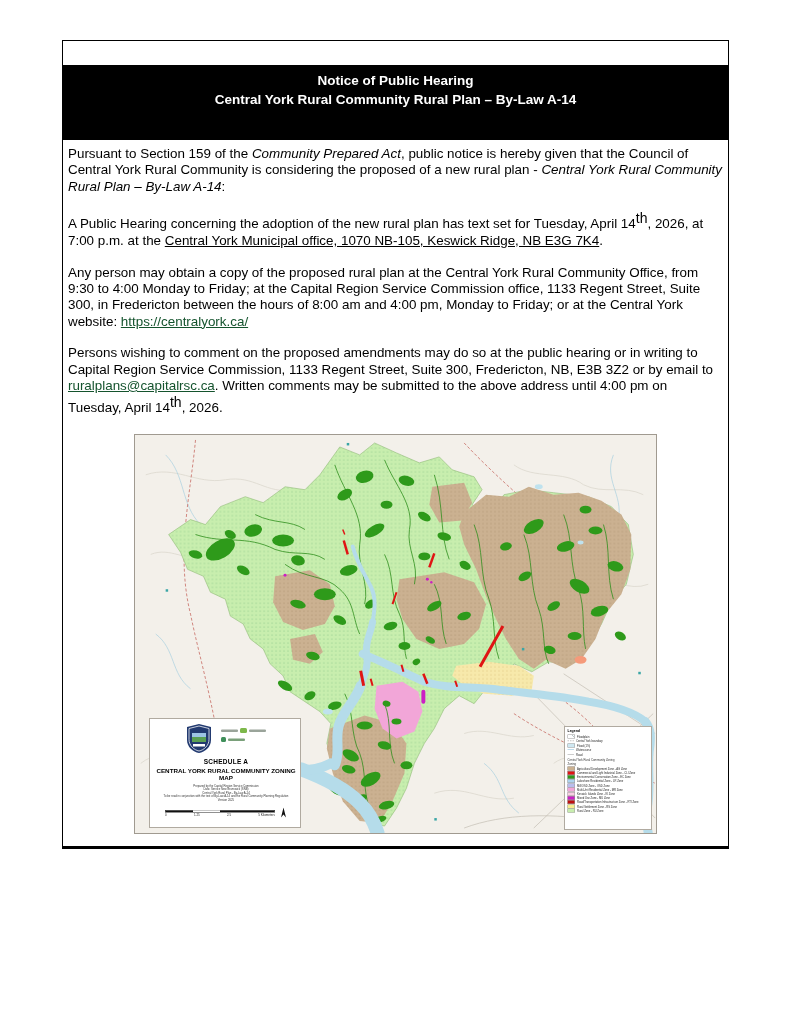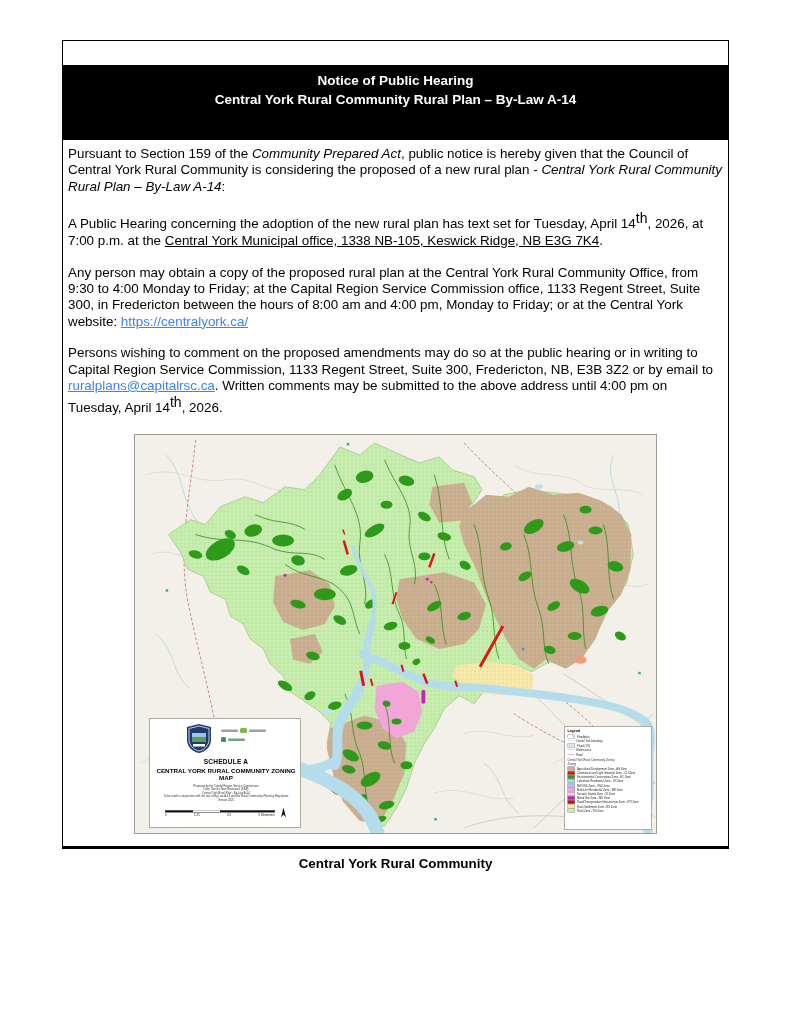--- a/index.html
+++ b/index.html
@@ -10,21 +10,21 @@
   .banner{background:#000;color:#fff;text-align:center;height:75px;box-sizing:border-box;
           padding-top:6px;font-size:13.5px;line-height:19px;margin-top:24px;}
   .banner .b{font-weight:bold;}
   .content{padding:6px 5px 0 5px;}
   .content p{font-size:13.4px;line-height:16.4px;margin:0 0 15px 0;text-align:left;}
   .content p.last{margin-bottom:17px;}
   .it{font-style:italic;}
   .b{font-weight:normal;}
   .ul{text-decoration:underline;}
   .sup{vertical-align:super;font-size:14px;}
-  a.lnk{color:#3b82f6;text-decoration:underline;cursor:pointer;}
+  a.lnk{color:#14532d;text-decoration:underline;cursor:pointer;}
   .map-wrap{position:relative;width:521px;height:398px;margin:17px auto 0 auto;
             border:1px solid #a09a90;background:#f3f0ea;overflow:hidden;}
   .map-wrap svg{display:block;}
   .overlay{position:absolute;background:#fff;border:1px solid #b0aaa0;box-sizing:border-box;overflow:hidden;}
   
   .titlebox{left:14px;top:283px;width:152px;height:110px;}
   .tb-inner{width:304px;transform:scale(.5);transform-origin:0 0;text-align:center;padding-top:8px;}
   .tb-logos{display:flex;justify-content:center;align-items:flex-start;gap:18px;height:66px;}
   .mini-logos{display:flex;flex-direction:column;gap:8px;align-items:flex-start;padding-top:10px;}
   .mini-row{display:flex;align-items:center;gap:4px;}
@@ -64,21 +64,21 @@
   <div class="doc-box">
 
     <div class="banner">
       <div class="b">Notice of Public Hearing</div>
       <div class="b">Central York Rural Community Rural Plan – By-Law A-14</div>
     </div>
 
     <div class="content">
       <p><span>Pursuant to Section 159 of the </span><span class="it">Community Prepared Act</span><span>, public notice is hereby given that the Council of Central York Rural Community is considering the proposed of a new rural plan - </span><span class="it">Central York Rural Community Rural Plan – By-Law A-14</span><span>:</span></p>
 
-      <p><span>A </span><span class="b">Public Hearing</span><span> concerning the adoption of the new rural plan has text set for </span><span class="b">Tuesday, April 14</span><span class="b sup">th</span><span class="b">, 2026, at 7:00 p.m.</span><span> at the </span><span class="ul">Central York Municipal office, 1338 NB-105, Keswick Ridge, NB E3G 7K4</span><span>.</span></p>
+      <p><span>A </span><span class="b">Public Hearing</span><span> concerning the adoption of the new rural plan has text set for </span><span class="b">Tuesday, April 14</span><span class="b sup">th</span><span class="b">, 2026, at 7:00 p.m.</span><span> at the </span><span class="ul">Central York Municipal office, 1070 NB-105, Keswick Ridge, NB E3G 7K4</span><span>.</span></p>
 
       <p><span>Any person may obtain a copy of the proposed rural plan at the Central York Rural Community Office, from 9:30 to 4:00 Monday to Friday; at the Capital Region Service Commission office, 1133 Regent Street, Suite 300, in Fredericton between the hours of 8:00 am and 4:00 pm, Monday to Friday; or at the Central York website:  </span><a class="lnk">https://centralyork.ca/</a></p>
 
       <p class="last"><span>Persons wishing to comment on the proposed amendments may do so at the public hearing or in writing to Capital Region Service Commission, 1133 Regent Street, Suite 300, Fredericton, NB, E3B 3Z2 or by email to </span><a class="lnk">ruralplans@capitalrsc.ca</a><span>. Written comments may be submitted to the above address until 4:00 pm on Tuesday, April 14</span><span class="sup">th</span><span>, 2026.</span></p>
 
       <div class="map-wrap">
         <svg width="521" height="398" viewBox="0 0 522 400">
           <defs>
             <pattern id="dotsGreen" width="4" height="4" patternUnits="userSpaceOnUse">
               <rect width="4" height="4" fill="#c8eeae"></rect>
@@ -389,16 +389,15 @@
                 </div>
                 <div class="lg-row zrow">
                   <span class="lg-sw fill" style="background: rgb(200, 238, 174);"></span>
                   <span class="lg-label">Rural Zone - RU Zone</span>
                 </div>
               </div>
           </div>
         </div>
       </div>
 
-      <div class="footer">Central York Rural Community</div>
     </div>
   </div>
 </div>
 
 </body></html>

